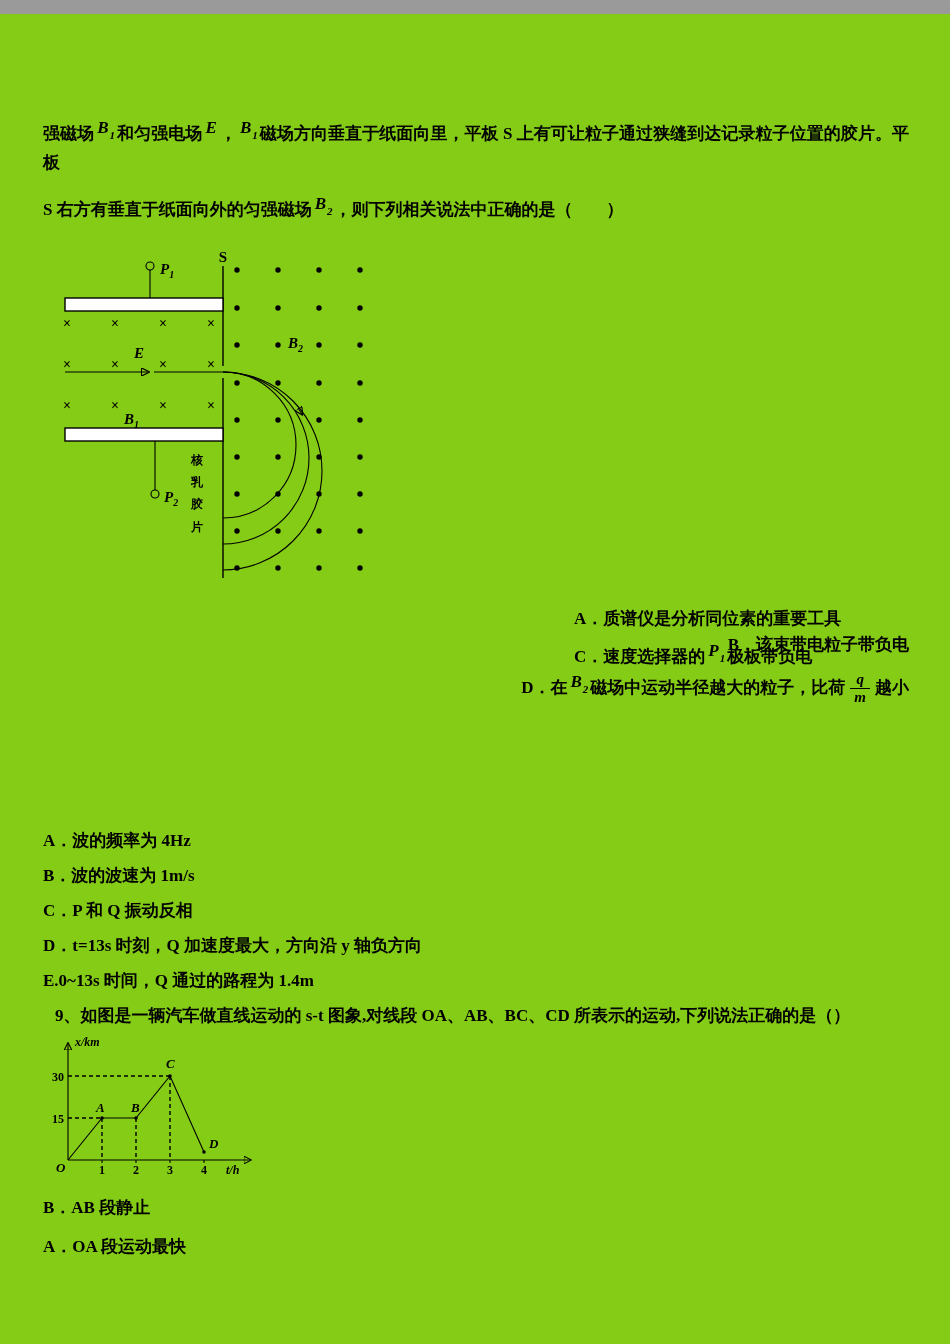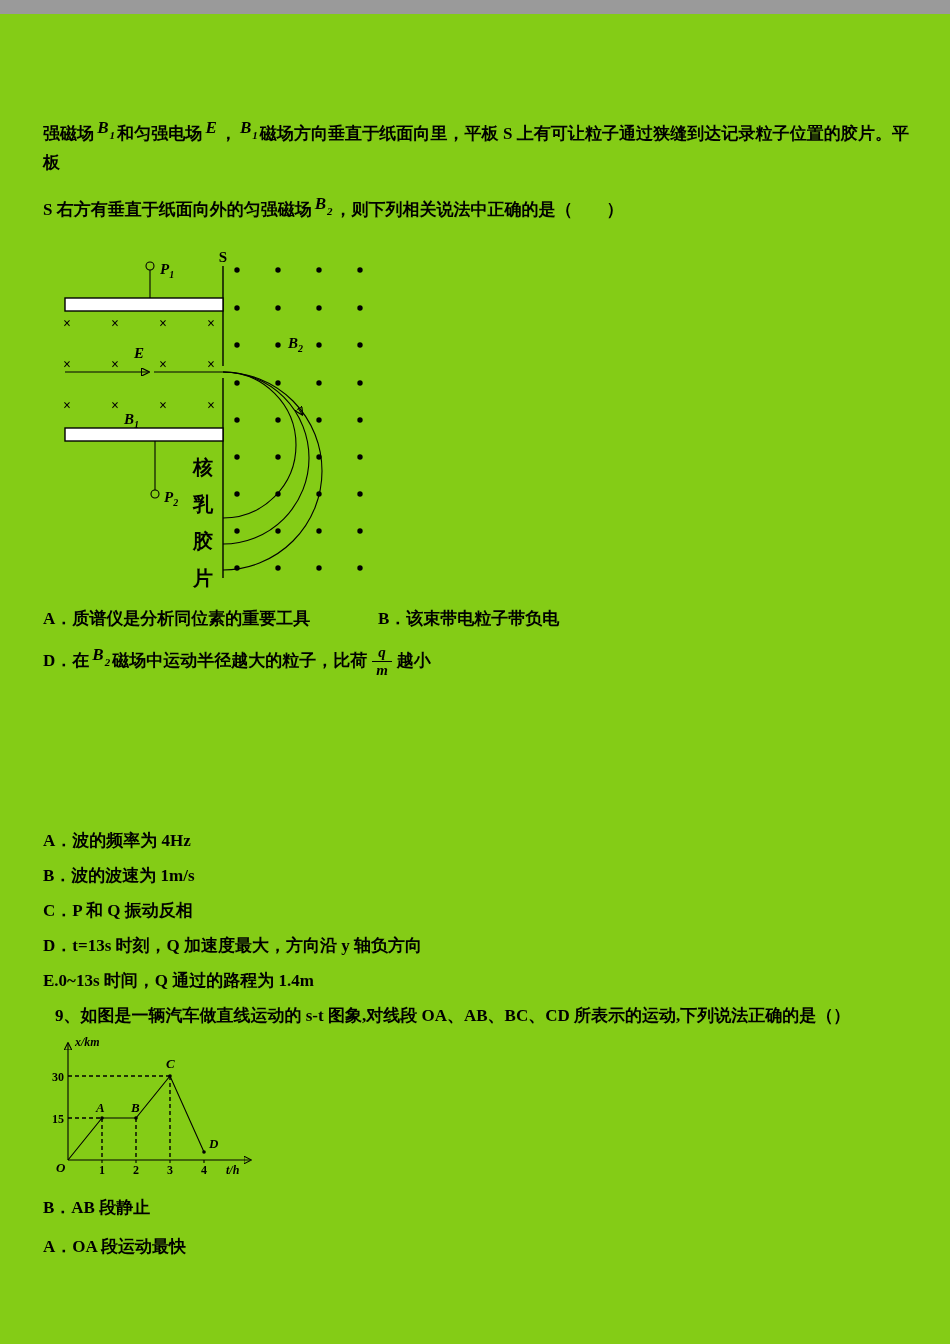--- a/index.html
+++ b/index.html
@@ -3,29 +3,29 @@
 <meta charset="utf-8">
 <style>
   html,body{margin:0;padding:0;background:#9a9a9a;}
   .page{position:relative;width:950px;height:1344px;background:#84cc16;margin:14px auto;overflow:hidden;
         font-family:"Liberation Serif","DejaVu Serif",serif;font-weight:bold;color:#000;font-size:17px;}
   .abs{position:absolute;}
   .para{margin:0;line-height:1.65;text-align:justify;}
   .stem{margin:0;line-height:2.2;text-align:justify;}
   .mvar{font-style:italic;position:relative;top:-6px;margin:0 3px;white-space:nowrap;}
   .mvar sub{font-size:11px;font-style:italic;position:relative;top:2px;left:1px;}
-  .optrow{display:flex;align-items:flex-start;}
+  .optrow{display:flex;align-items:flex-end;flex-direction:column;}
   .optcell{line-height:1.5;}
   .frac{display:inline-flex;flex-direction:column;align-items:center;vertical-align:middle;
         margin:0 5px;font-style:italic;font-size:15px;line-height:1.15;}
   .frac .den{border-top:1.4px solid #000;padding:0 4px;}
   .opt8{line-height:22px;height:35px;}
   .opt9{line-height:22px;height:39px;}
-  .film{position:absolute;left:131px;top:197px;width:22px;font-size:20px;line-height:1.85;
-        text-align:right;word-break:break-all;}
+  .film{position:absolute;left:131px;top:197px;width:22px;font-size:12px;line-height:1.85;
+        text-align:left;word-break:break-all;}
   svg{overflow:visible;}
   svg line,svg path,svg rect,svg circle,svg polyline{stroke:#000;fill:none;stroke-width:1.4;}
   svg circle.dot{fill:#000;stroke:none;}
   svg rect.plate{fill:#fff;}
   svg text{fill:#000;stroke:none;font-weight:bold;font-size:15px;font-family:"Liberation Serif","DejaVu Serif",serif;}
   svg text.it{font-style:italic;}
   svg text.sym{font-size:14px;font-style:normal;}
   svg tspan.s{font-size:10px;}
   svg .dash{stroke-dasharray:4 3;stroke-width:1.1;}
   svg .thin{stroke-width:1.1;}
@@ -142,20 +142,21 @@
     
     <div class="film">核乳胶片</div>
   </div>
 
   <div class="optrow abs" style="left:43px;top:592px;width:866px;height:26px">
     <div class="optcell" style="width:335px">A．质谱仪是分析同位素的重要工具</div>
     <div class="optcell">B．该束带电粒子带负电</div>
   </div>
 
   <div class="optrow abs" style="left:43px;top:630px;width:866px;height:54px">
+    <div class="optcell" style="width:335px"><span>C．速度选择器的</span><span class="mvar"><span>P</span><sub>1</sub></span><span>极板带负电</span></div>
     <div class="optcell"><span>D．在</span><span class="mvar"><span>B</span><sub>2</sub></span><span>磁场中运动半径越大的粒子，比荷</span><span class="frac">
           <span class="num">q</span>
           <span class="den">m</span>
         </span><span>越小</span></div>
   </div>
 
 
   <div class="abs" style="left:43px;top:816px;width:866px">
     <div class="opt8">A．波的频率为 4Hz</div>
     <div class="opt8">B．波的波速为 1m/s</div>

